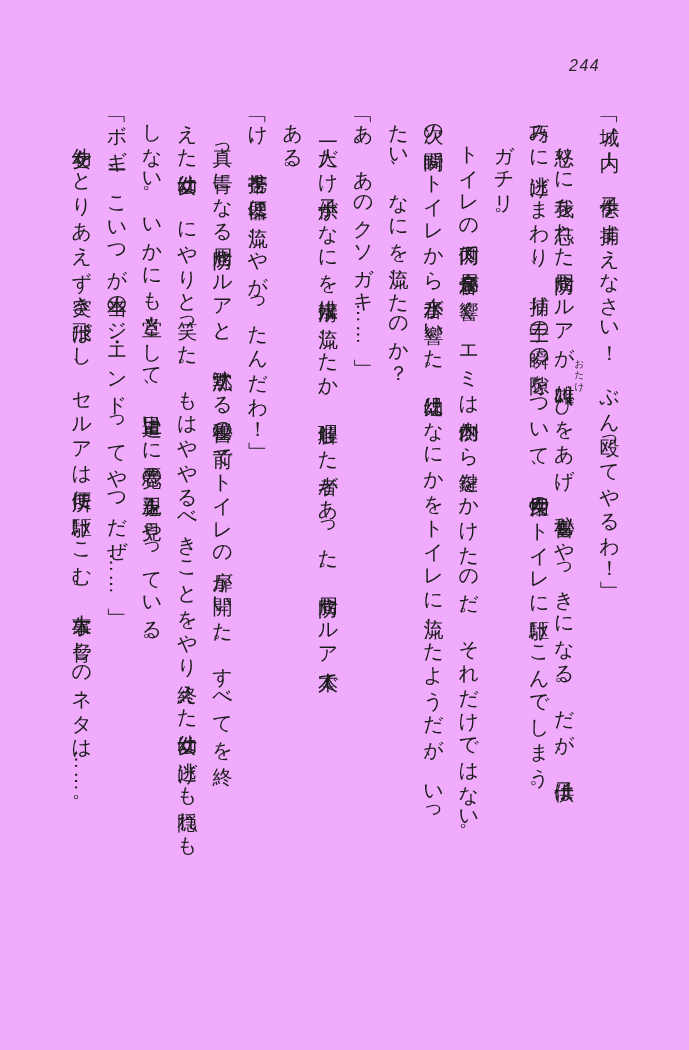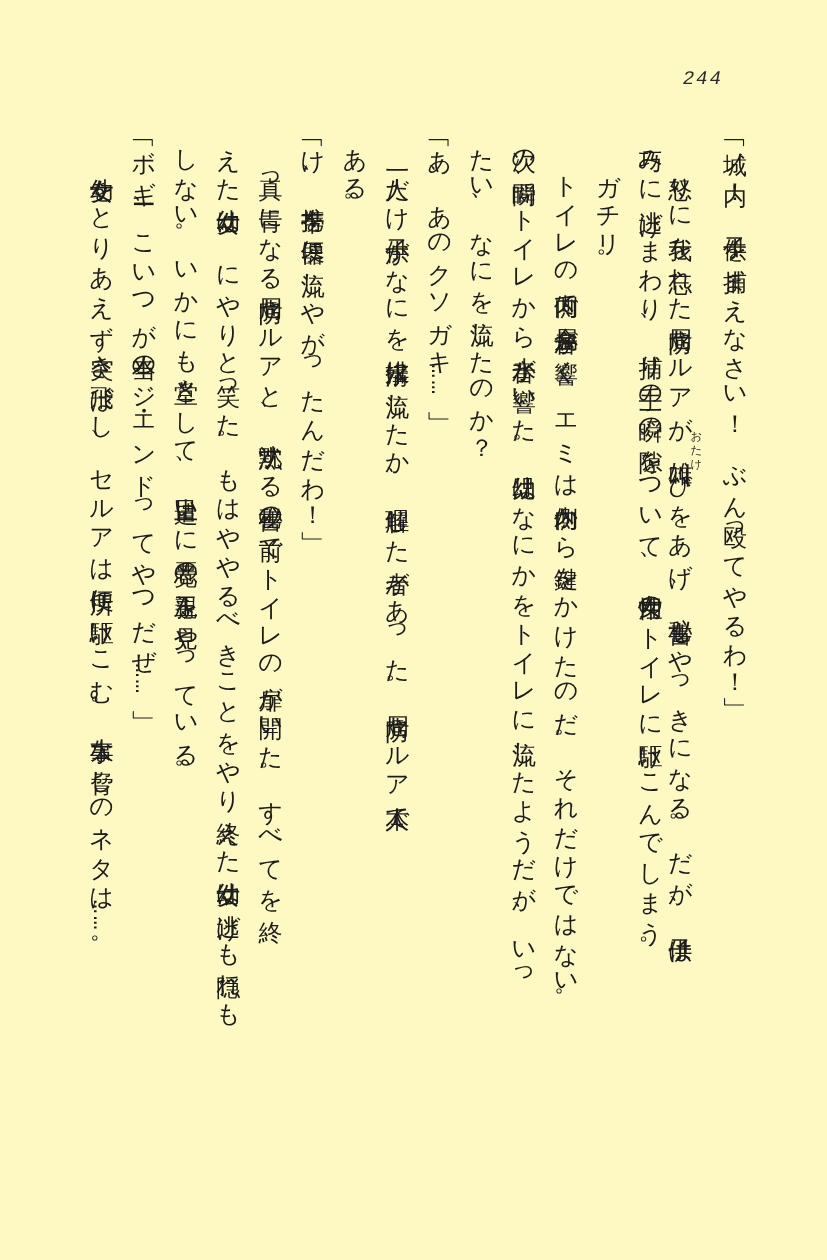--- a/index.html
+++ b/index.html
@@ -1,20 +1,20 @@
 <!DOCTYPE html>
 <html><head>
 <meta charset="utf-8">
 <style>
   html,body{margin:0;padding:0;}
   .page{
     position:relative;
     width:689px;height:1050px;
-    background:#fef9c3;
-    font-family:Liberation Mono, monospace;
+    background:#f0abfc;
+    font-family:Liberation Sans, sans-serif;
     color:#1c1c1c;
     overflow:hidden;
   }
   .page-number{
     position:absolute;left:569px;top:57px;
     font-size:16px;font-style:italic;letter-spacing:1.5px;
     color:#2a2a2a;
   }
   .text-area{
     position:absolute;top:110px;right:69px;

